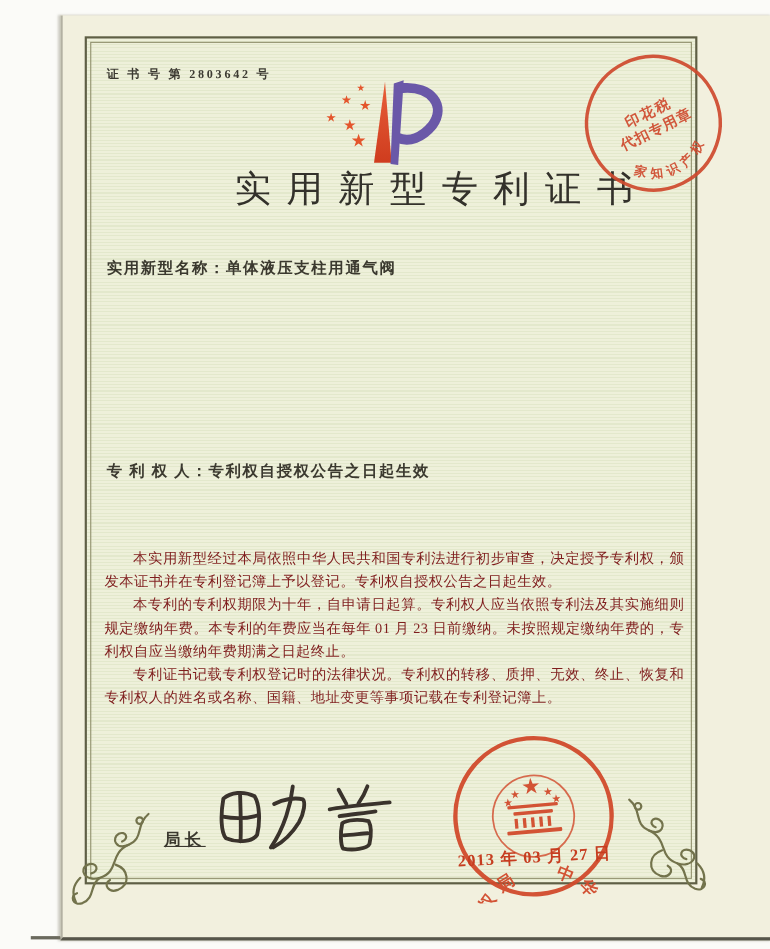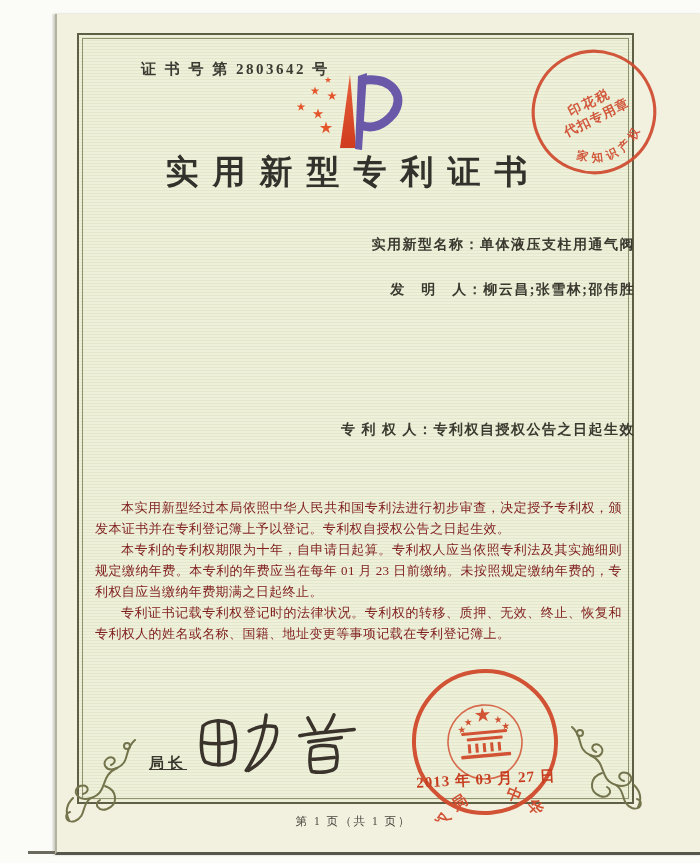--- a/index.html
+++ b/index.html
@@ -21,33 +21,32 @@
   
   .frame{
     position:absolute;left:20px;top:19px;width:553px;height:767px;
     border:2px solid #5f5f45;
     background:repeating-linear-gradient(180deg,
       #eef0da 0px,#eef0da 2px,#e3e8cc 2px,#e3e8cc 3px);
   }
   .frame-inner{position:absolute;inset:3px;border:1px solid #90906c;}
   
   .cert-no{
-    position:absolute;left:40px;top:46px;font-size:15px;letter-spacing:2.5px;
-    color:#3c3a32;font-weight:600;margin-left:44px;
+    position:absolute;left:40px;top:46px;font-size:11px;letter-spacing:2.5px;
+    color:#3c3a32;font-weight:600;
   }
   .logo{position:absolute;left:232px;top:58px;width:130px;height:84px;}
   .title{
     position:absolute;left:20px;top:136px;width:553px;text-align:center;
-    font-size:33px;font-weight:700;letter-spacing:14px;color:#33312b;
+    font-size:33px;font-weight:400;letter-spacing:14px;color:#33312b;padding-left:48px;
   }
   .field{
-    position:absolute;left:58px;width:520px;height:20px;line-height:20px;
+    position:absolute;left:40px;width:520px;height:20px;line-height:20px;
     font-size:14px;font-weight:600;color:#3b392f;letter-spacing:1.5px;
     white-space:nowrap;
-    text-align:right;
   }
   .body-text{
     position:absolute;left:38px;top:483px;width:527px;
     font-size:13px;line-height:21px;color:#7f1d1d;
     text-align:justify;letter-spacing:.4px;
   }
   .body-text p{margin:0;text-indent:2em;}
   .director{
     position:absolute;left:92px;top:740px;font-size:15px;letter-spacing:4px;
     color:#3b392f;font-weight:600;text-decoration:underline;
@@ -106,23 +105,20 @@
       <polygon points="61,2 51,76 67,76" fill="url(#wedgeG)"></polygon>
       <polygon points="69,4 78,1 73,78 66,77" fill="#6a58a8"></polygon>
       <path d="M77,8 C103,6 117,24 104,42 C95,53 83,58 72,53" fill="none" stroke="#6a58a8" stroke-width="9" stroke-linecap="round"></path>
     </svg>
 
     <div class="title">实用新型专利证书</div>
 
     <div class="field" style="top:221px">
       <span>实用新型名称：</span><span>单体液压支柱用通气阀</span>
     </div>
-    <div class="field" style="top:266px">
-      <span>发　明　人：</span><span>柳云昌;张雪林;邵伟胜</span>
-    </div>
     <div class="field" style="top:406px">
       <span>专 利 权 人：</span><span>专利权自授权公告之日起生效</span>
     </div>
 
     <div class="body-text">
       <p>本实用新型经过本局依照中华人民共和国专利法进行初步审查，决定授予专利权，颁发本证书并在专利登记簿上予以登记。专利权自授权公告之日起生效。</p>
       <p>本专利的专利权期限为十年，自申请日起算。专利权人应当依照专利法及其实施细则规定缴纳年费。本专利的年费应当在每年 01 月 23 日前缴纳。未按照规定缴纳年费的，专利权自应当缴纳年费期满之日起终止。</p>
       <p>专利证书记载专利权登记时的法律状况。专利权的转移、质押、无效、终止、恢复和专利权人的姓名或名称、国籍、地址变更等事项记载在专利登记簿上。</p>
     </div>
 
@@ -137,21 +133,20 @@
         <path d="M66,8 C64,22 58,42 46,58"></path>
         <path d="M104,12 C106,16 108,20 110,24"></path>
         <path d="M128,10 C126,15 123,20 120,24"></path>
         <path d="M96,28 C108,26 132,25 146,24"></path>
         <path d="M104,34 C112,33 126,32 134,31"></path>
         <path d="M106,40 C104,48 104,58 106,61 C114,63 126,62 128,58 C130,50 130,43 128,39 C120,37 110,37 106,40 Z"></path>
         <path d="M107,50 C114,50 122,49 127,49"></path>
       </g>
     </svg>
 
-    <div class="footer">第 1 页（共 1 页）</div>
 
     <svg class="tax-stamp" viewBox="0 0 130 130">
       <defs>
         <path id="taxTop" d="M65,109 A44,44 0 1,1 64.95,109"></path>
         <path id="taxBottom" d="M29,95.2 A47,47 0 0,0 101,95.2"></path>
       </defs>
       <circle cx="65" cy="65" r="58" fill="none" stroke="#cf4a2e" stroke-width="3"></circle>
       <text font-size="11.5" font-weight="700" fill="#cf4a2e" letter-spacing="4" text-anchor="middle">
         <textPath href="#taxTop" startOffset="50%">北京市海淀区地方税务局</textPath>
       </text>

